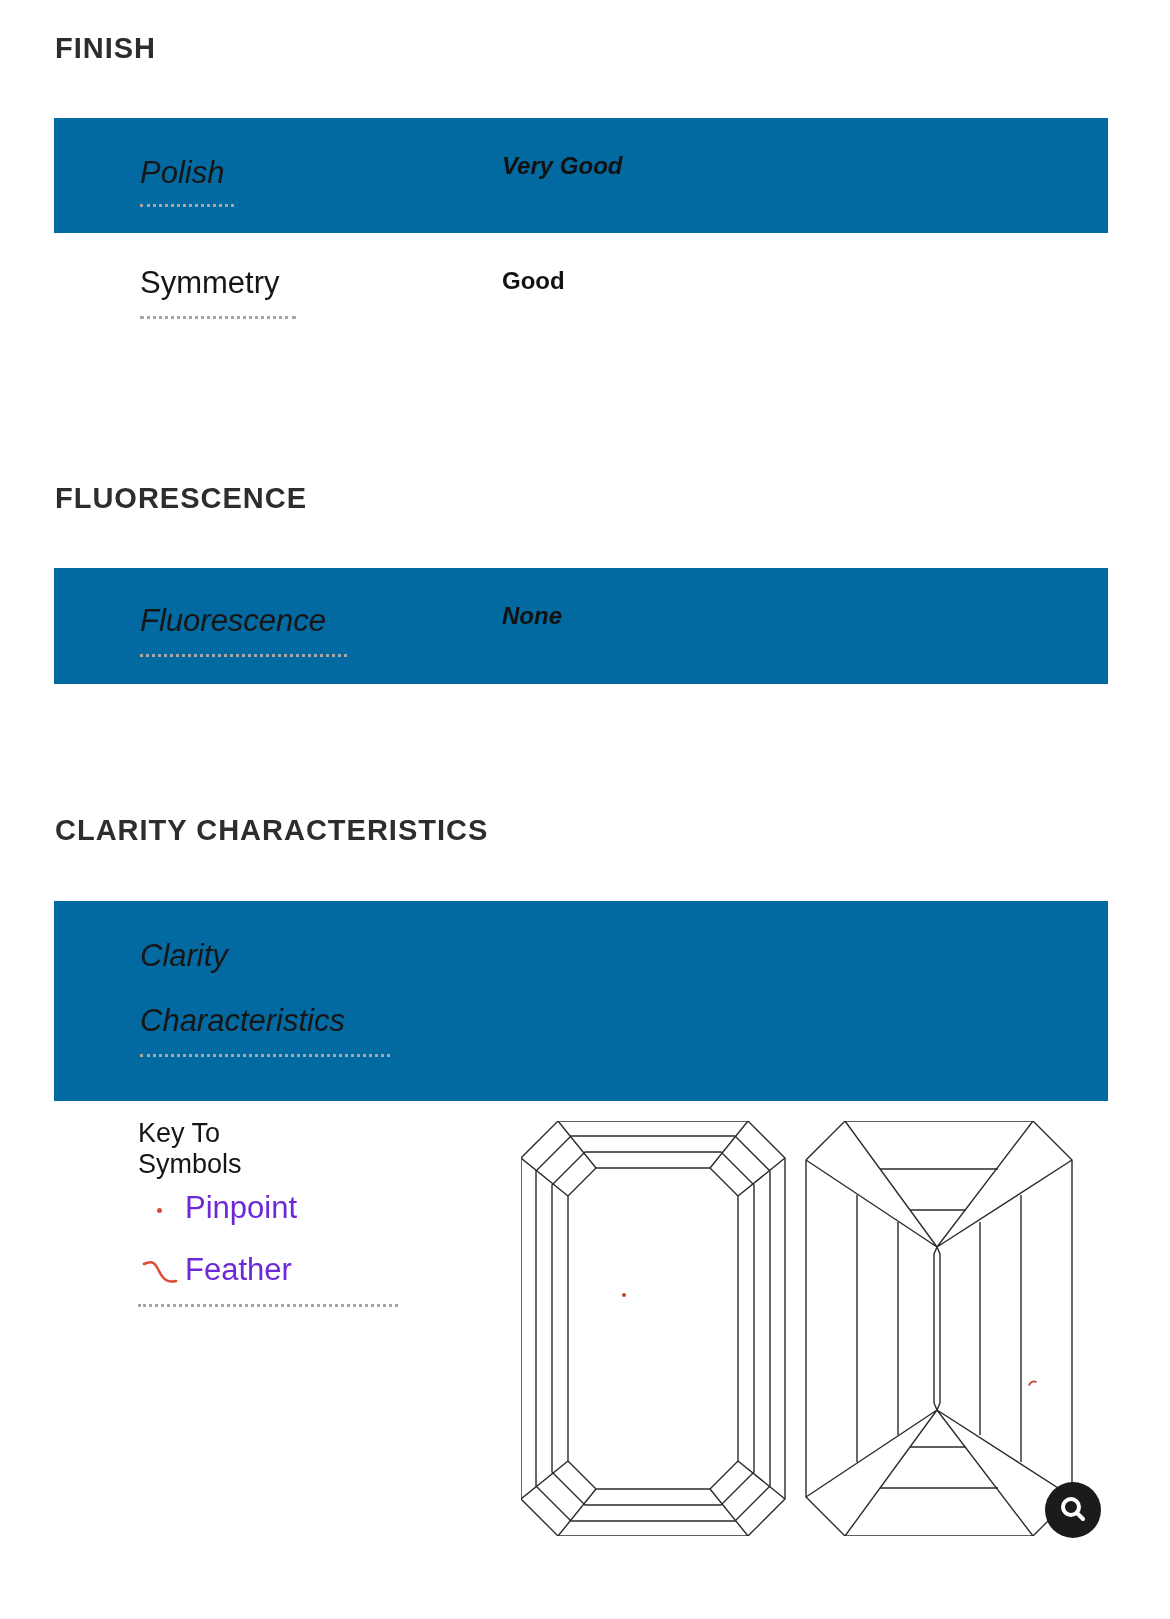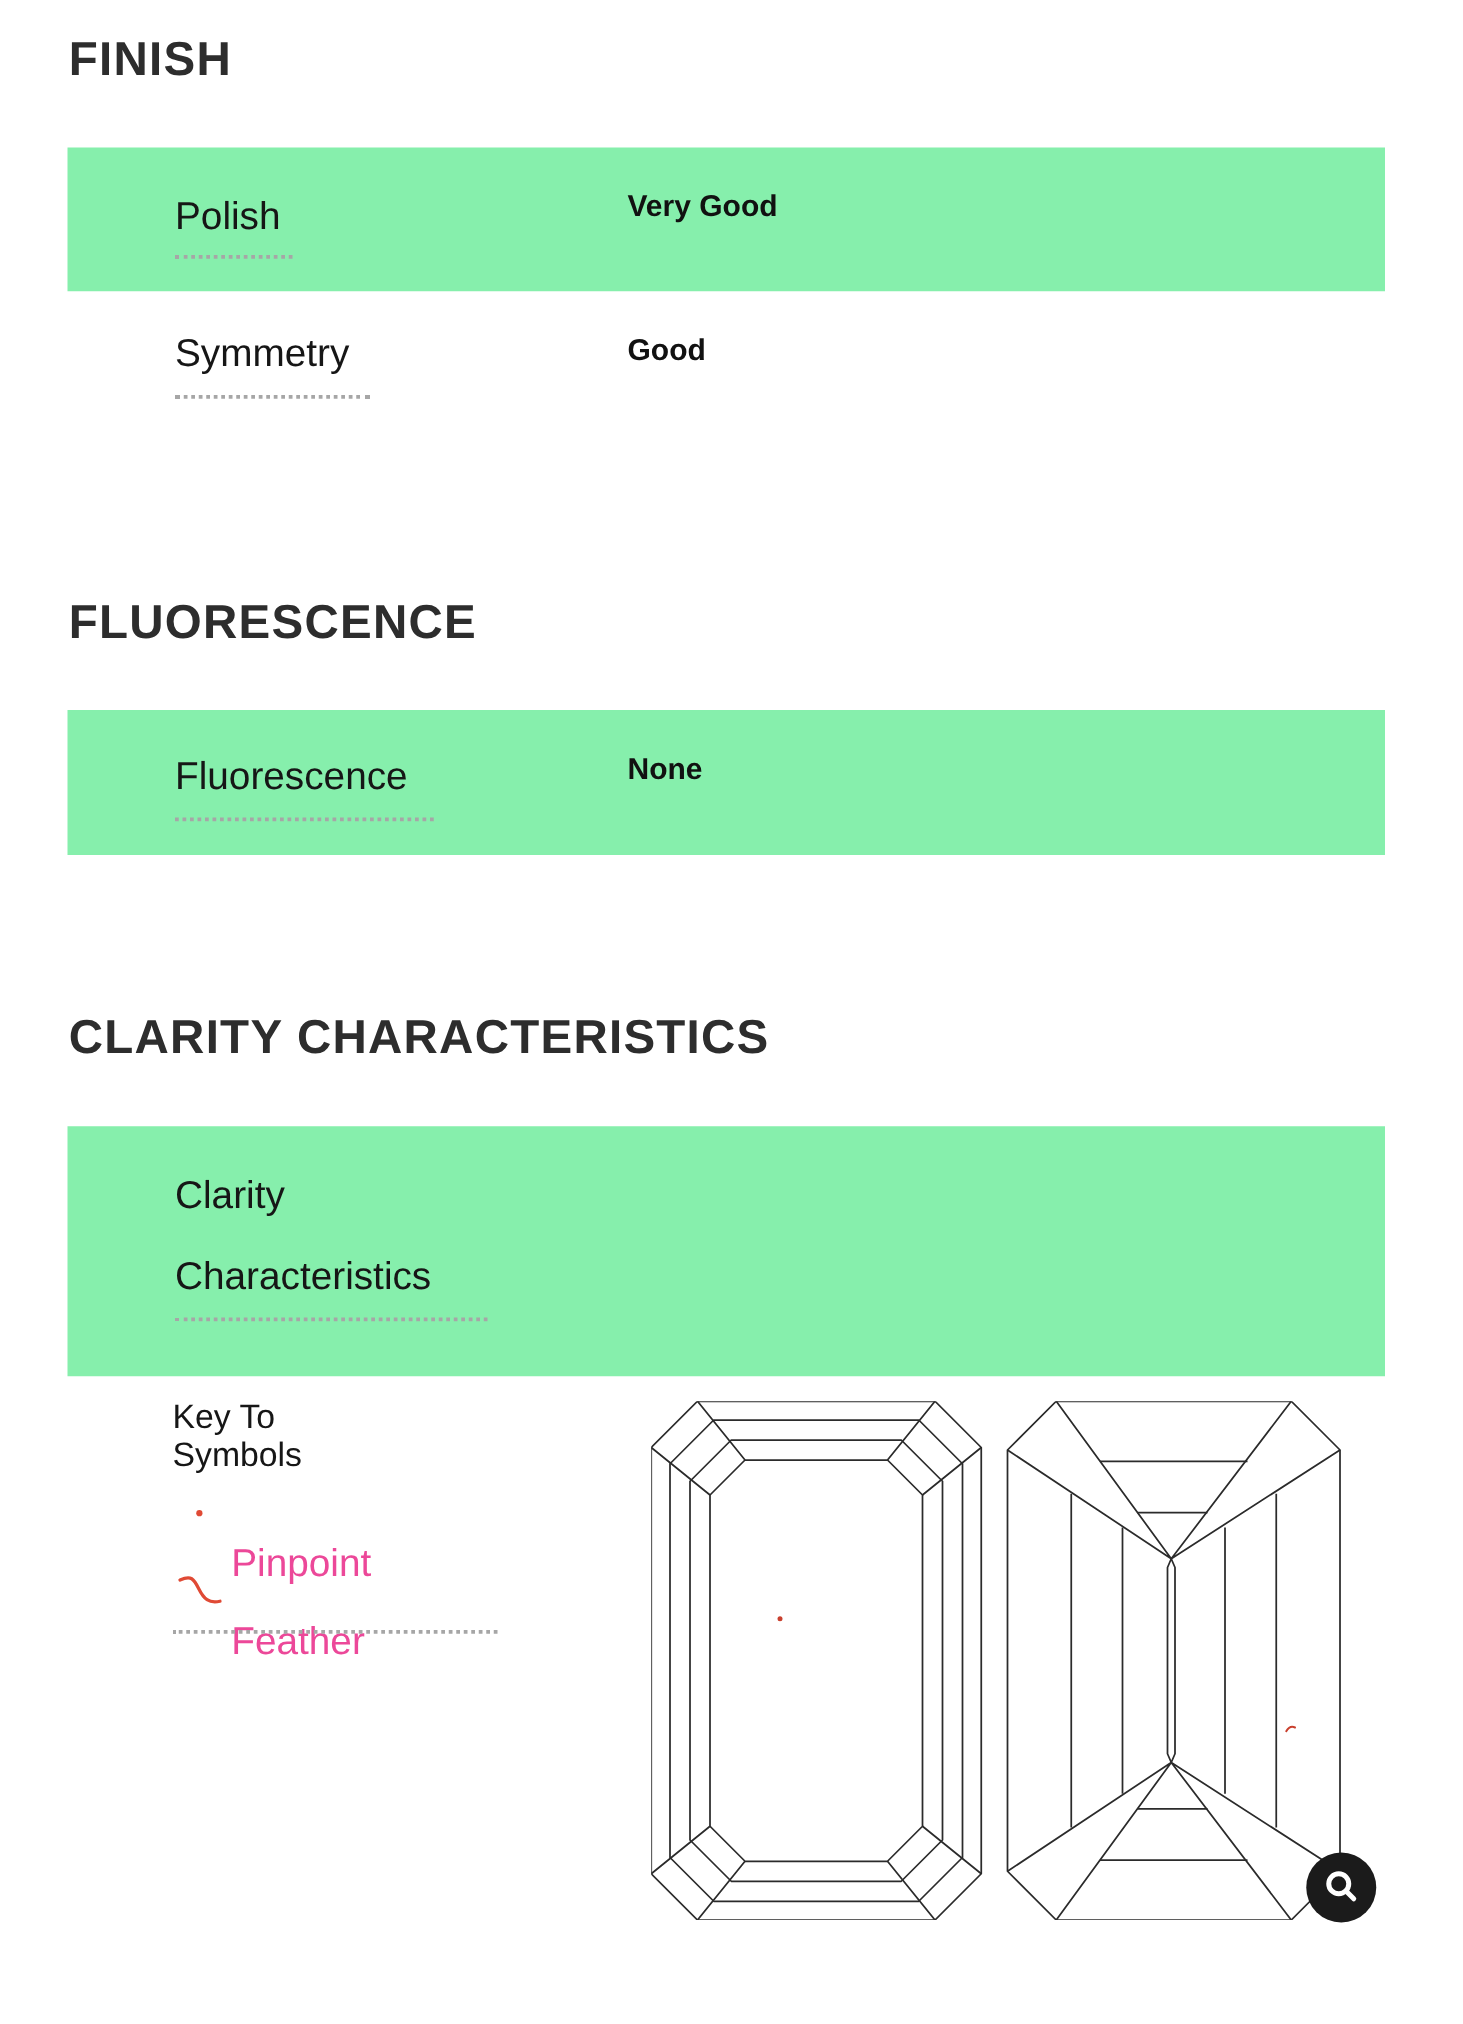--- a/index.html
+++ b/index.html
@@ -1,39 +1,39 @@
 <!DOCTYPE html>
 <html><head>
 <meta charset="utf-8">
 <style>
   * { margin:0; padding:0; box-sizing:border-box; }
   html,body { background:#ffffff; }
   body { font-family:"Liberation Sans","DejaVu Sans",sans-serif; color:#151515; }
   .page { position:relative; width:1170px; height:1619px; background:#ffffff; overflow:hidden; }
 
-  .h { position:absolute; left:55px; font-size:38px; line-height:38px; font-weight:800;
+  .h { position:absolute; left:55px; font-size:29px; line-height:38px; font-weight:800;
        color:#2d2d2d; letter-spacing:1px; }
   .h-finish { top:29px; }
   .h-fluor  { top:479px; }
   .h-clar   { top:811px; }
 
   .rowbox { position:absolute; left:54px; width:1054px; }
-  .rowbox.gray { background:#86efac; }
+  .rowbox.gray { background:#0369a1;font-style:italic; }
   .r-polish   { top:118px; height:115px; }
   .r-symmetry { top:233px; height:116px; }
   .r-fluor    { top:568px; height:116px; }
   .r-clarity  { top:901px; height:200px; }
 
   .lbl { position:absolute; left:86px; font-size:31px; line-height:36px; font-weight:400; color:#161616; }
   .dots { position:absolute; left:86px; height:0; border-bottom:3px dotted #a6a6a6; }
   .val { position:absolute; left:448px; font-size:24px; line-height:36px; font-weight:700; color:#111111; }
 
   .keyblock { position:absolute; left:0; top:0; }
   .key-title { position:absolute; left:138px; top:1118px; font-size:27px; color:#161616; }
-  .legend-item-text { position:absolute; font-size:31px; color:#ec4899;margin-top:43px; }
+  .legend-item-text { position:absolute; font-size:31px; color:#6d28d9; }
   .t-pinpoint { left:185px; top:1190px; }
   .t-feather  { left:185px; top:1252px; }
   .sym-dot { position:absolute; left:157px; top:1208px; width:5px; height:5px;
              border-radius:50%; background:#e04a35; }
   .sym-feather { position:absolute; left:141px; top:1258px; }
   .key-rule { position:absolute; left:138px; top:1304px; width:260px; height:0;
               border-bottom:3px dotted #a6a6a6; }
 
   .diagrams { position:absolute; left:521px; top:1121px; width:552px; height:415px; }
   .diagrams svg { display:block; }

